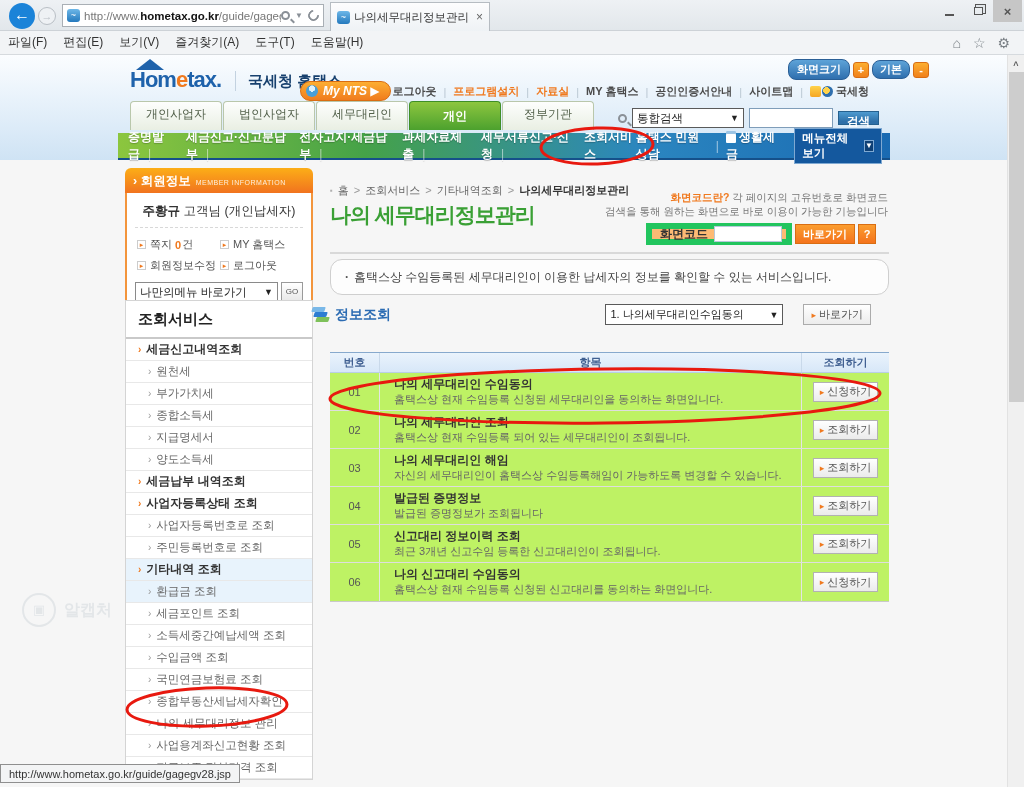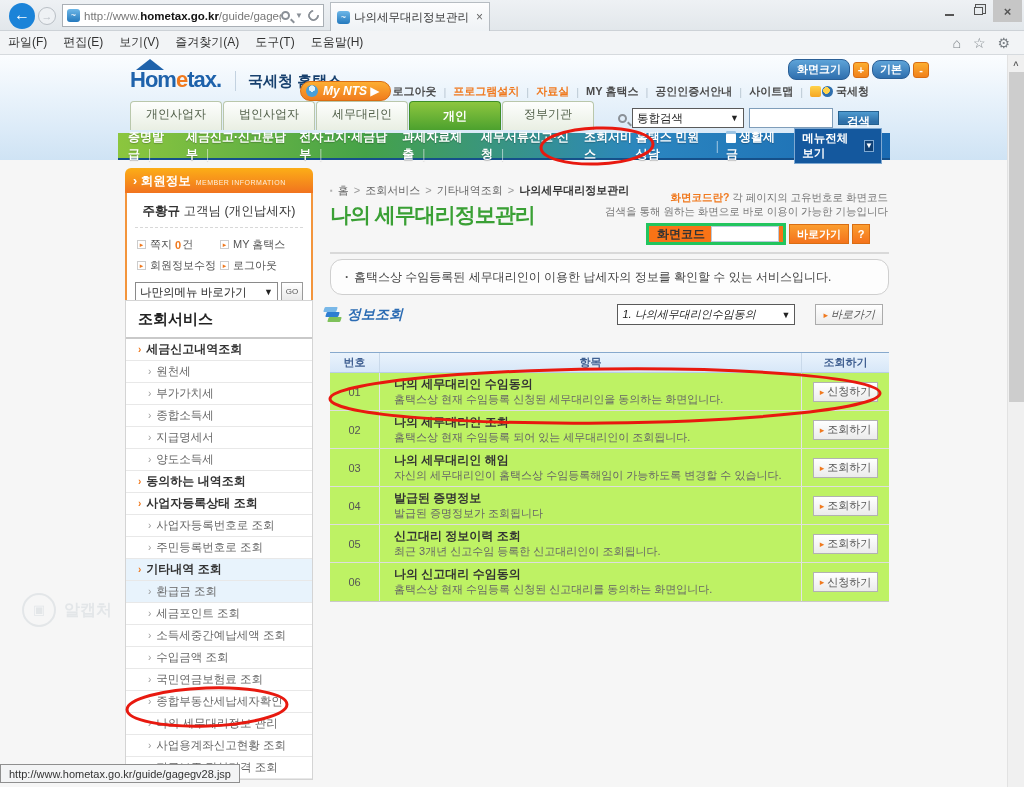--- a/index.html
+++ b/index.html
@@ -113,30 +113,30 @@
 
   
   .breadcrumb { position:absolute; left:330px; top:128px; font-size:11px; color:#666; display:flex; align-items:center; }
   .breadcrumb::before { content:"▪"; color:#b0b0b0; font-size:8px; margin-right:5px; }
   .bc-item:not(:last-child)::after { content:">"; margin:0 5px; color:#999; }
   .bc-item.current { font-weight:bold; color:#333; }
   .codehelp { position:absolute; left:520px; top:135px; width:368px; text-align:right; font-size:10.5px; color:#777; line-height:1.35; }
   .codehelp b { color:#f0791e; }
   .pagetitle { position:absolute; left:330px; top:146px; font-size:21px; font-weight:bold; color:#3aa035; letter-spacing:-1px; }
   .coderow { position:absolute; left:646px; top:168px; display:flex; align-items:center; gap:3px; }
-  .codebox { display:flex; align-items:center; border:3px solid #22c55e; background:#f97316; height:22px; padding:0 4px; }
+  .codebox { display:flex; align-items:center; border:6px solid #22c55e; background:#fdba74; height:22px; padding:0 4px; }
   .codebox .lb { font-weight:bold; font-size:12px; color:#333; margin:0 6px 0 4px; }
   .code-input { width:68px; height:16px; border:1px solid #b9c9da; }
   .btn-orange { background:linear-gradient(#fb9d2f,#f4731c); border:1px solid #d96d12; color:#fff; font-weight:bold; font-size:11px; height:20px; padding:0 7px; line-height:18px; }
   .btn-q { width:18px; padding:0; text-align:center; }
   .title-hr { position:absolute; left:330px; top:197px; width:559px; height:2px; background:#d9d9d9; }
   .infobox { position:absolute; left:330px; top:204px; width:559px; height:36px; border:1px solid #cfcfcf; border-radius:12px; background:#fdfdfd; display:flex; align-items:center; padding-left:14px; font-size:12px; color:#444; }
   .infobox::before { content:"·"; font-weight:bold; margin-right:5px; color:#555; }
 
-  .sectionrow { position:absolute; left:324px; top:249px; width:559px; display:flex; align-items:center;font-style:italic; }
+  .sectionrow { position:absolute; left:312px; top:249px; width:559px; display:flex; align-items:center; }
   .ico-books { position:relative; width:17px; height:15px; margin-right:6px; }
   .ico-books i { position:absolute; display:block; width:13px; height:5px; border-radius:1px; }
   .ico-books .b1 { background:#79b8e8; left:0; top:0; transform:skewX(-18deg); }
   .ico-books .b2 { background:#2d7dd2; left:2px; top:5px; transform:skewX(-18deg); }
   .ico-books .b3 { background:#7ec15a; left:4px; top:10px; transform:skewX(-18deg); }
   .sec-title { font-size:14px; font-weight:bold; color:#2c6cb3; }
   .sec-right { margin-left:auto; display:flex; align-items:center; gap:20px; }
   .sec-sel { width:178px; height:21px; font-size:11px; }
   .btn-line { display:flex; align-items:center; border:1px solid #ababab; background:linear-gradient(#fff,#ececec); height:21px; padding:0 7px; font-size:11px; color:#555; }
   .btn-line .mk { color:#f0791e; font-size:9px; margin-right:3px; }
@@ -400,21 +400,21 @@
             <span>지급명세서</span>
           </div>
 
           <div class="sm-item">
             <span class="mk">›</span>
             <span>양도소득세</span>
           </div>
 
           <div class="sm-item top">
             <span class="mk">›</span>
-            <span>동의하는 내역조회</span>
+            <span>세금납부 내역조회</span>
           </div>
 
           <div class="sm-item top">
             <span class="mk">›</span>
             <span>사업자등록상태 조회</span>
           </div>
 
           <div class="sm-item">
             <span class="mk">›</span>
             <span>사업자등록번호로 조회</span>

